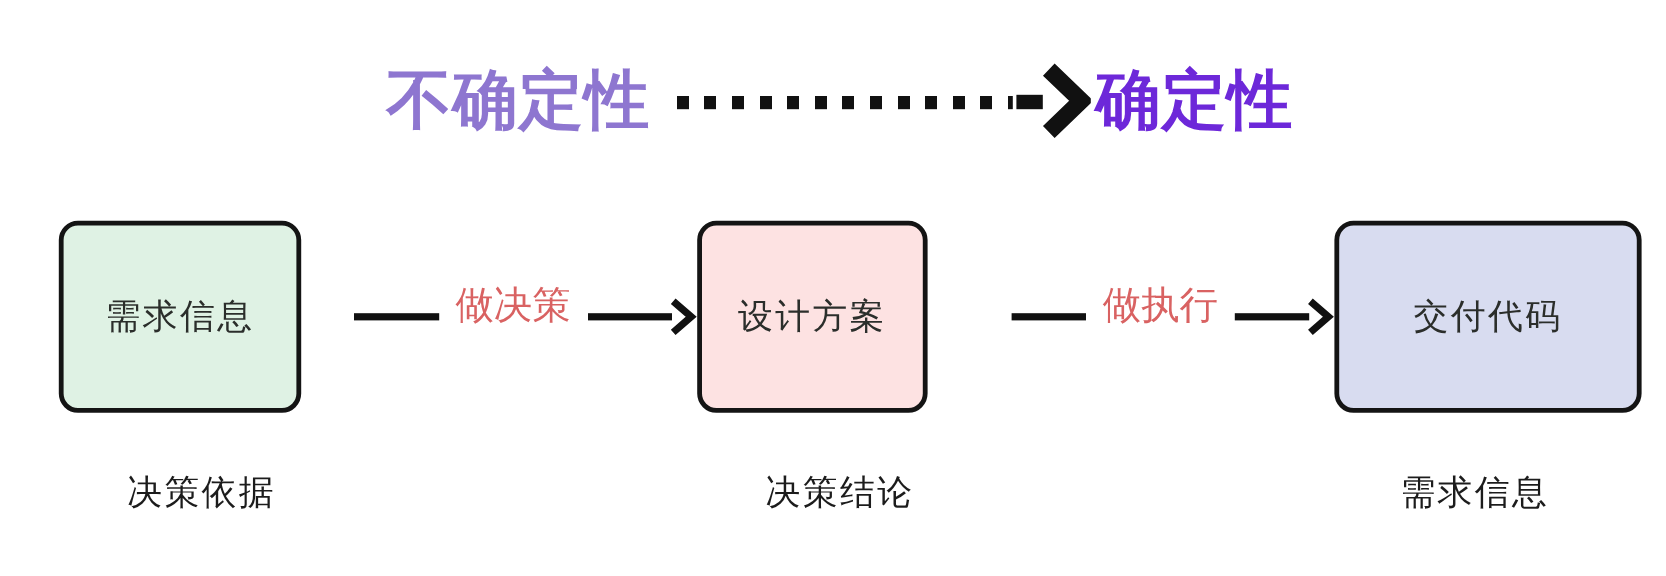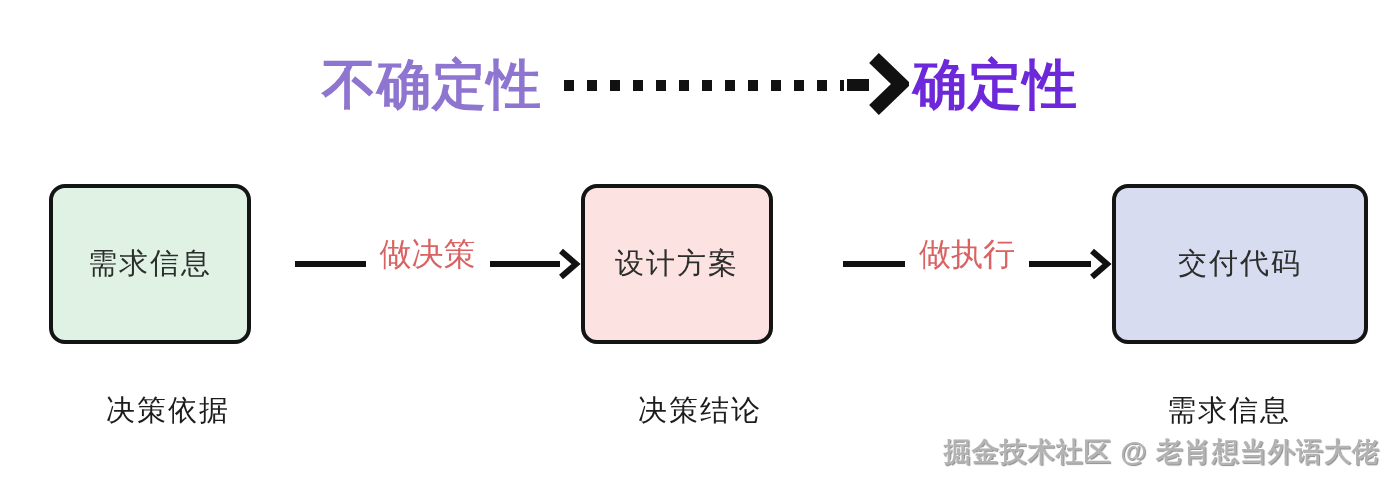--- a/index.html
+++ b/index.html
@@ -117,15 +117,14 @@
   </div>
 
   <div class="node node-3" style="background-color: rgb(216, 220, 240);">
     <span class="node-label">交付代码</span>
   </div>
 
   <div class="sublabel sublabel-2">决策结论</div>
   <div class="sublabel sublabel-1">决策依据</div>
   <div class="sublabel sublabel-3">需求信息</div>
 
-  <div class="watermark">掘金技术社区 @ 老肖想当外语大佬</div>
 
 </div>
 
 </body></html>

